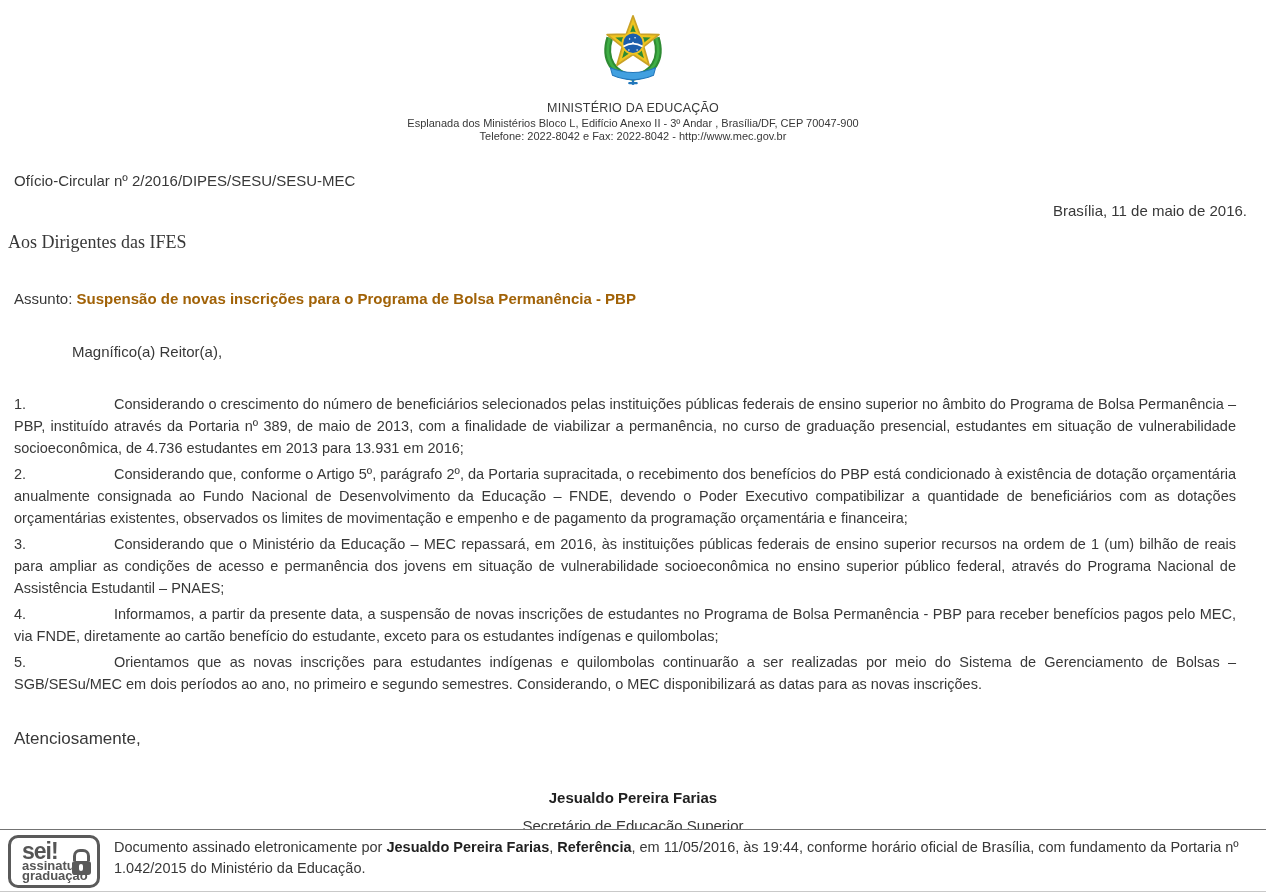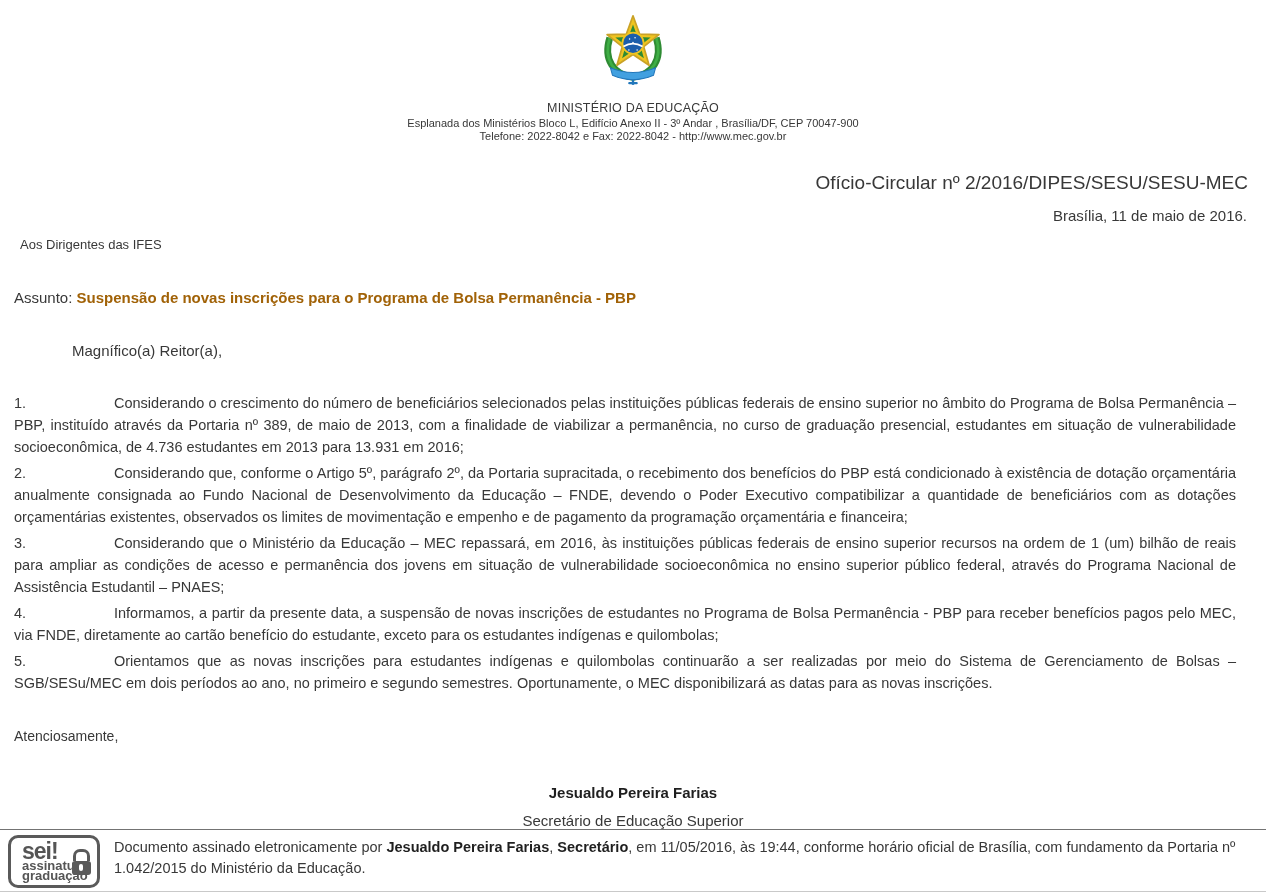--- a/index.html
+++ b/index.html
@@ -12,37 +12,37 @@
   .page { position:relative; width:1266px; height:678px; background:#fff; }
 
   
   .letterhead { text-align:center; padding-top:6px; }
   .emblem-wrap { display:inline-block; line-height:0; }
   .ministry-name { font-size:12.5px; margin-top:3px; letter-spacing:0.2px; }
   .addr-line { font-size:11px; margin-top:2px; }
   .contact-line { font-size:11px; margin-top:1px; }
 
   
-  .oficio-line { margin:30px 18px 0 14px; font-size:19px;text-align:right; }
+  .oficio-line { margin:30px 18px 0 14px; font-size:15px; }
   .date-line   { margin:13px 19px 0 0; font-size:15px; text-align:right; }
-  .addressee-line { margin:13px 0 0 20px; font-size:13px; }
+  .addressee-line { margin:13px 0 0 8px; font-size:18px;font-family:Liberation Serif, serif; }
 
   .subject-line { margin:37px 0 0 14px; font-size:15px; }
   .subject-line b { color:#a16207; }
   .reference-line { margin:10px 0 0 14px; font-size:15px; }
   .reference-line i { font-style:italic; }
 
   .salutation-line { margin:36px 0 0 72px; font-size:15px; }
 
   
   .letter-body { margin:33px 15px 0 14px; font-size:14.5px; line-height:22px; text-align:justify; }
   .letter-body p { margin:4px 15px 0 0; }
   .pnum { display:inline-block; width:100px; }
 
-  .closing-line { margin:34px 0 0 14px; font-size:14px; }
+  .closing-line { margin:34px 0 0 14px; font-size:17px; }
   .signer-name  { margin-top:40px; text-align:center; font-size:15px; font-weight:bold; color:#1f1f1f; }
   .signer-title { margin-top:11px; text-align:center; font-size:15px; }
 
   
   .sig-footer {
     position:absolute; left:0; top:829px; width:1266px; height:61px;
     border-top:1px solid #737373; border-bottom:1px solid #c9c9c9;
     display:flex; align-items:flex-start; background:#fff;
   }
   .sei-badge {
@@ -102,33 +102,33 @@
   <div class="subject-line"><span>Assunto: </span><b>Suspensão de novas inscrições para o Programa de Bolsa Permanência - PBP</b></div>
 
 
   <div class="salutation-line">Magnífico(a) Reitor(a),</div>
 
   <div class="letter-body">
     <p><span class="pnum">1.</span><span>Considerando o crescimento do número de beneficiários selecionados pelas instituições públicas federais de ensino superior no âmbito do Programa de Bolsa Permanência – PBP, instituído através da Portaria nº 389, de maio de 2013, com a finalidade de viabilizar a permanência, no curso de graduação presencial, estudantes em situação de vulnerabilidade socioeconômica, de 4.736 estudantes em 2013 para 13.931 em 2016;</span></p>
     <p><span class="pnum">2.</span><span>Considerando que, conforme o Artigo 5º, parágrafo 2º, da Portaria supracitada, o recebimento dos benefícios do PBP está condicionado à existência de dotação orçamentária anualmente consignada ao Fundo Nacional de Desenvolvimento da Educação – FNDE, devendo o Poder Executivo compatibilizar a quantidade de beneficiários com as dotações orçamentárias existentes, observados os limites de movimentação e empenho e de pagamento da programação orçamentária e financeira;</span></p>
     <p><span class="pnum">3.</span><span>Considerando que o Ministério da Educação – MEC repassará, em 2016, às instituições públicas federais de ensino superior recursos na ordem de 1 (um) bilhão de reais para ampliar as condições de acesso e permanência dos jovens em situação de vulnerabilidade socioeconômica no ensino superior público federal, através do Programa Nacional de Assistência Estudantil – PNAES;</span></p>
     <p><span class="pnum">4.</span><span>Informamos, a partir da presente data, a suspensão de novas inscrições de estudantes no Programa de Bolsa Permanência - PBP para receber benefícios pagos pelo MEC, via FNDE, diretamente ao cartão benefício do estudante, exceto para os estudantes indígenas e quilombolas;</span></p>
-    <p><span class="pnum">5.</span><span>Orientamos que as novas inscrições para estudantes indígenas e quilombolas continuarão a ser realizadas por meio do Sistema de Gerenciamento de Bolsas – SGB/SESu/MEC em dois períodos ao ano, no primeiro e segundo semestres. Oportunamente, o MEC disponibilizará as datas para as novas inscrições.</span></p>
+    <p><span class="pnum">5.</span><span>Orientamos que as novas inscrições para estudantes indígenas e quilombolas continuarão a ser realizadas por meio do Sistema de Gerenciamento de Bolsas – SGB/SESu/MEC em dois períodos ao ano, no primeiro e segundo semestres. Considerando, o MEC disponibilizará as datas para as novas inscrições.</span></p>
   </div>
 
   <div class="closing-line">Atenciosamente,</div>
   <div class="signer-name">Jesualdo Pereira Farias</div>
   <div class="signer-title">Secretário de Educação Superior</div>
 
   <div class="sig-footer">
     <div class="sei-badge">
       <div class="sei-word">sei!</div>
       <div class="sei-sub">assinatura</div>
       <div class="sei-sub">graduação</div>
       <div class="lock">
         <div class="lock-shackle"></div>
         <div class="lock-body"></div>
       </div>
     </div>
-    <div class="sig-text"><span>Documento assinado eletronicamente por </span><b>Jesualdo Pereira Farias</b><span>, </span><b>Secretário</b><span>, em 11/05/2016, às 19:44, conforme horário oficial de Brasília, com fundamento da Portaria nº 1.042/2015 do Ministério da Educação.</span></div>
+    <div class="sig-text"><span>Documento assinado eletronicamente por </span><b>Jesualdo Pereira Farias</b><span>, </span><b>Referência</b><span>, em 11/05/2016, às 19:44, conforme horário oficial de Brasília, com fundamento da Portaria nº 1.042/2015 do Ministério da Educação.</span></div>
   </div>
 
 </div>
 
 </body></html>

